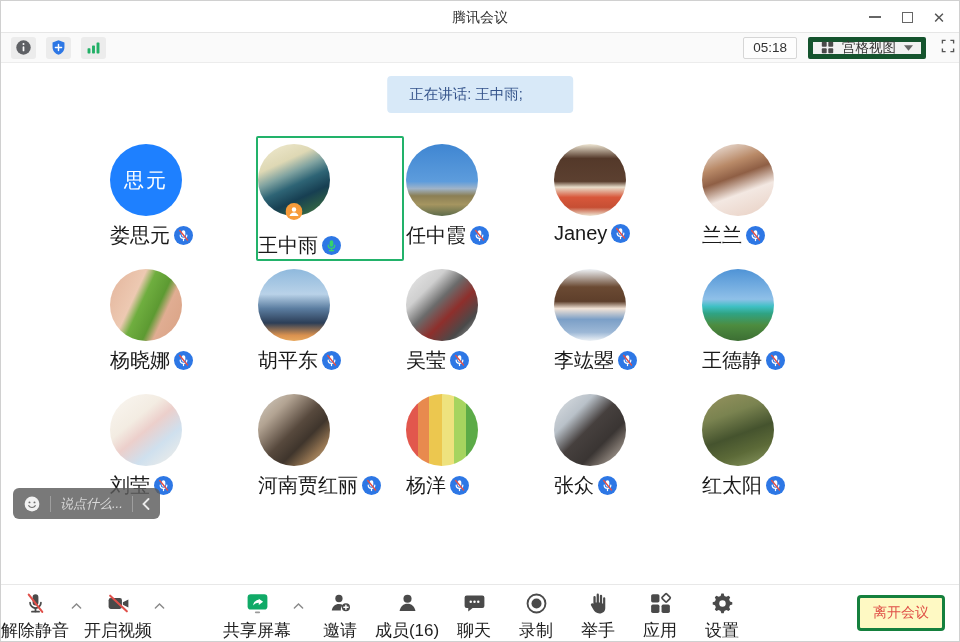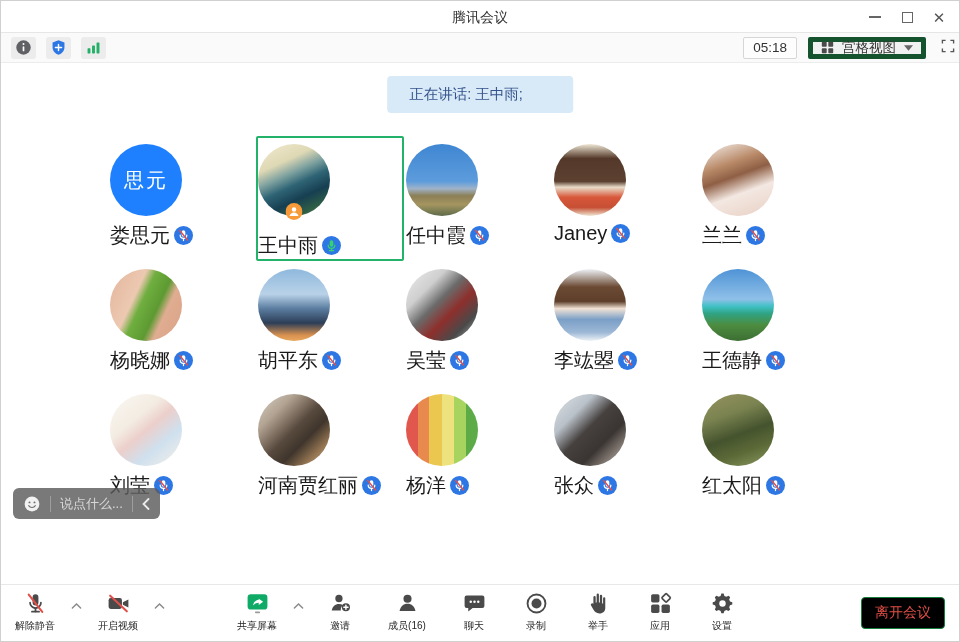--- a/index.html
+++ b/index.html
@@ -52,35 +52,35 @@
   .look-red-dress-art { background:linear-gradient(135deg,#ececec 0%,#cfcfcf 28%,#6b6b6b 45%,#8e2f2c 62%,#4a4a4a 80%,#bdbdbd 100%); }
   .look-cartoon-boy { background:linear-gradient(180deg,#eef2f6 0%,#6b4a33 25%,#5e3f2b 45%,#f2e3d6 55%,#7b9fc7 70%,#9db8d6 88%,#eef2f6 100%); }
   .look-beach { background:linear-gradient(180deg,#4f93d6 0%,#8fc0e8 42%,#3fc0c4 52%,#2fa383 62%,#4d8c3f 78%,#3c6e33 100%); }
   .look-pale-blossom { background:linear-gradient(140deg,#faf7f2 0%,#f3ece2 35%,#eccfcb 50%,#cfe0ee 70%,#f6f1e9 100%); }
   .look-dining { background:linear-gradient(135deg,#d9d2c7 0%,#b2a392 25%,#57493d 50%,#3f352c 65%,#967652 82%,#c7b49b 100%); }
   .look-rainbow { background:linear-gradient(90deg,#e2574d 0 16%,#e88a4e 16% 32%,#ecc74f 32% 50%,#eee27e 50% 66%,#a6d45f 66% 83%,#5cab47 83% 100%); }
   .look-speaker { background:linear-gradient(135deg,#dfe3e6 0%,#b9c1c9 28%,#46403e 48%,#3a3533 68%,#6a625c 78%,#cfc5ba 100%); }
   .look-forest { background:linear-gradient(160deg,#97935f 0%,#7a8350 30%,#45532e 55%,#5c6a38 75%,#8c9a62 100%); }
 
   
-  .chat-pill { position:absolute; left:12px; top:425px; height:31px; background:rgba(92,92,92,0.82); border-radius:6px; display:flex; align-items:center; gap:9px; padding:0 10px; }
+  .chat-pill { position:absolute; left:12px; top:425px; height:31px; background:rgba(92,92,92,0.82); border-radius:6px; display:flex; align-items:center; gap:9px; padding:0 10px;font-style:italic; }
   .pill-div { width:1px; height:16px; background:rgba(255,255,255,0.28); }
   .pill-text { font-size:13px; color:#d8d8d8; white-space:nowrap; }
   .chat-pill span { display:flex; align-items:center; }
 
   
   .bottombar { height:57px; flex:0 0 57px; background:#fff; border-top:1px solid #e8e8e8; display:flex; align-items:stretch; }
   #tb-items { display:flex; align-items:flex-start; gap:10px; padding:5px 0 0 8px; }
   .tb-item { width:52px; display:flex; flex-direction:column; align-items:center; }
   .tb-item.tb-members { width:62px; }
   .tb-item.tb-share { margin-left:56px; }
   .tb-ic { height:27px; display:flex; align-items:center; justify-content:center; }
-  .tb-label { margin-top:2px; font-size:10px; color:#1f1f1f; white-space:nowrap; }
+  .tb-label { margin-top:2px; font-size:17px; color:#1f1f1f; white-space:nowrap; }
   .tb-chev { margin-top:12px; display:flex; }
-  .leave { margin-left:auto; margin-right:14px; align-self:center; background:#000000; border:1px solid #15803d; color:#df4f47; font-size:14px; border-radius:4px; padding:6px 13px; font-family:inherit; cursor:pointer; }
+  .leave { margin-left:auto; margin-right:14px; align-self:center; background:#fef9c3; border:3px solid #15803d; color:#df4f47; font-size:14px; border-radius:4px; padding:6px 13px; font-family:inherit; cursor:pointer; }
 </style>
 </head>
 <body>
 
 <div class="window">
 
   <div class="titlebar">
     <div class="title">腾讯会议</div>
     <div class="win-controls">
       <div class="wc">

